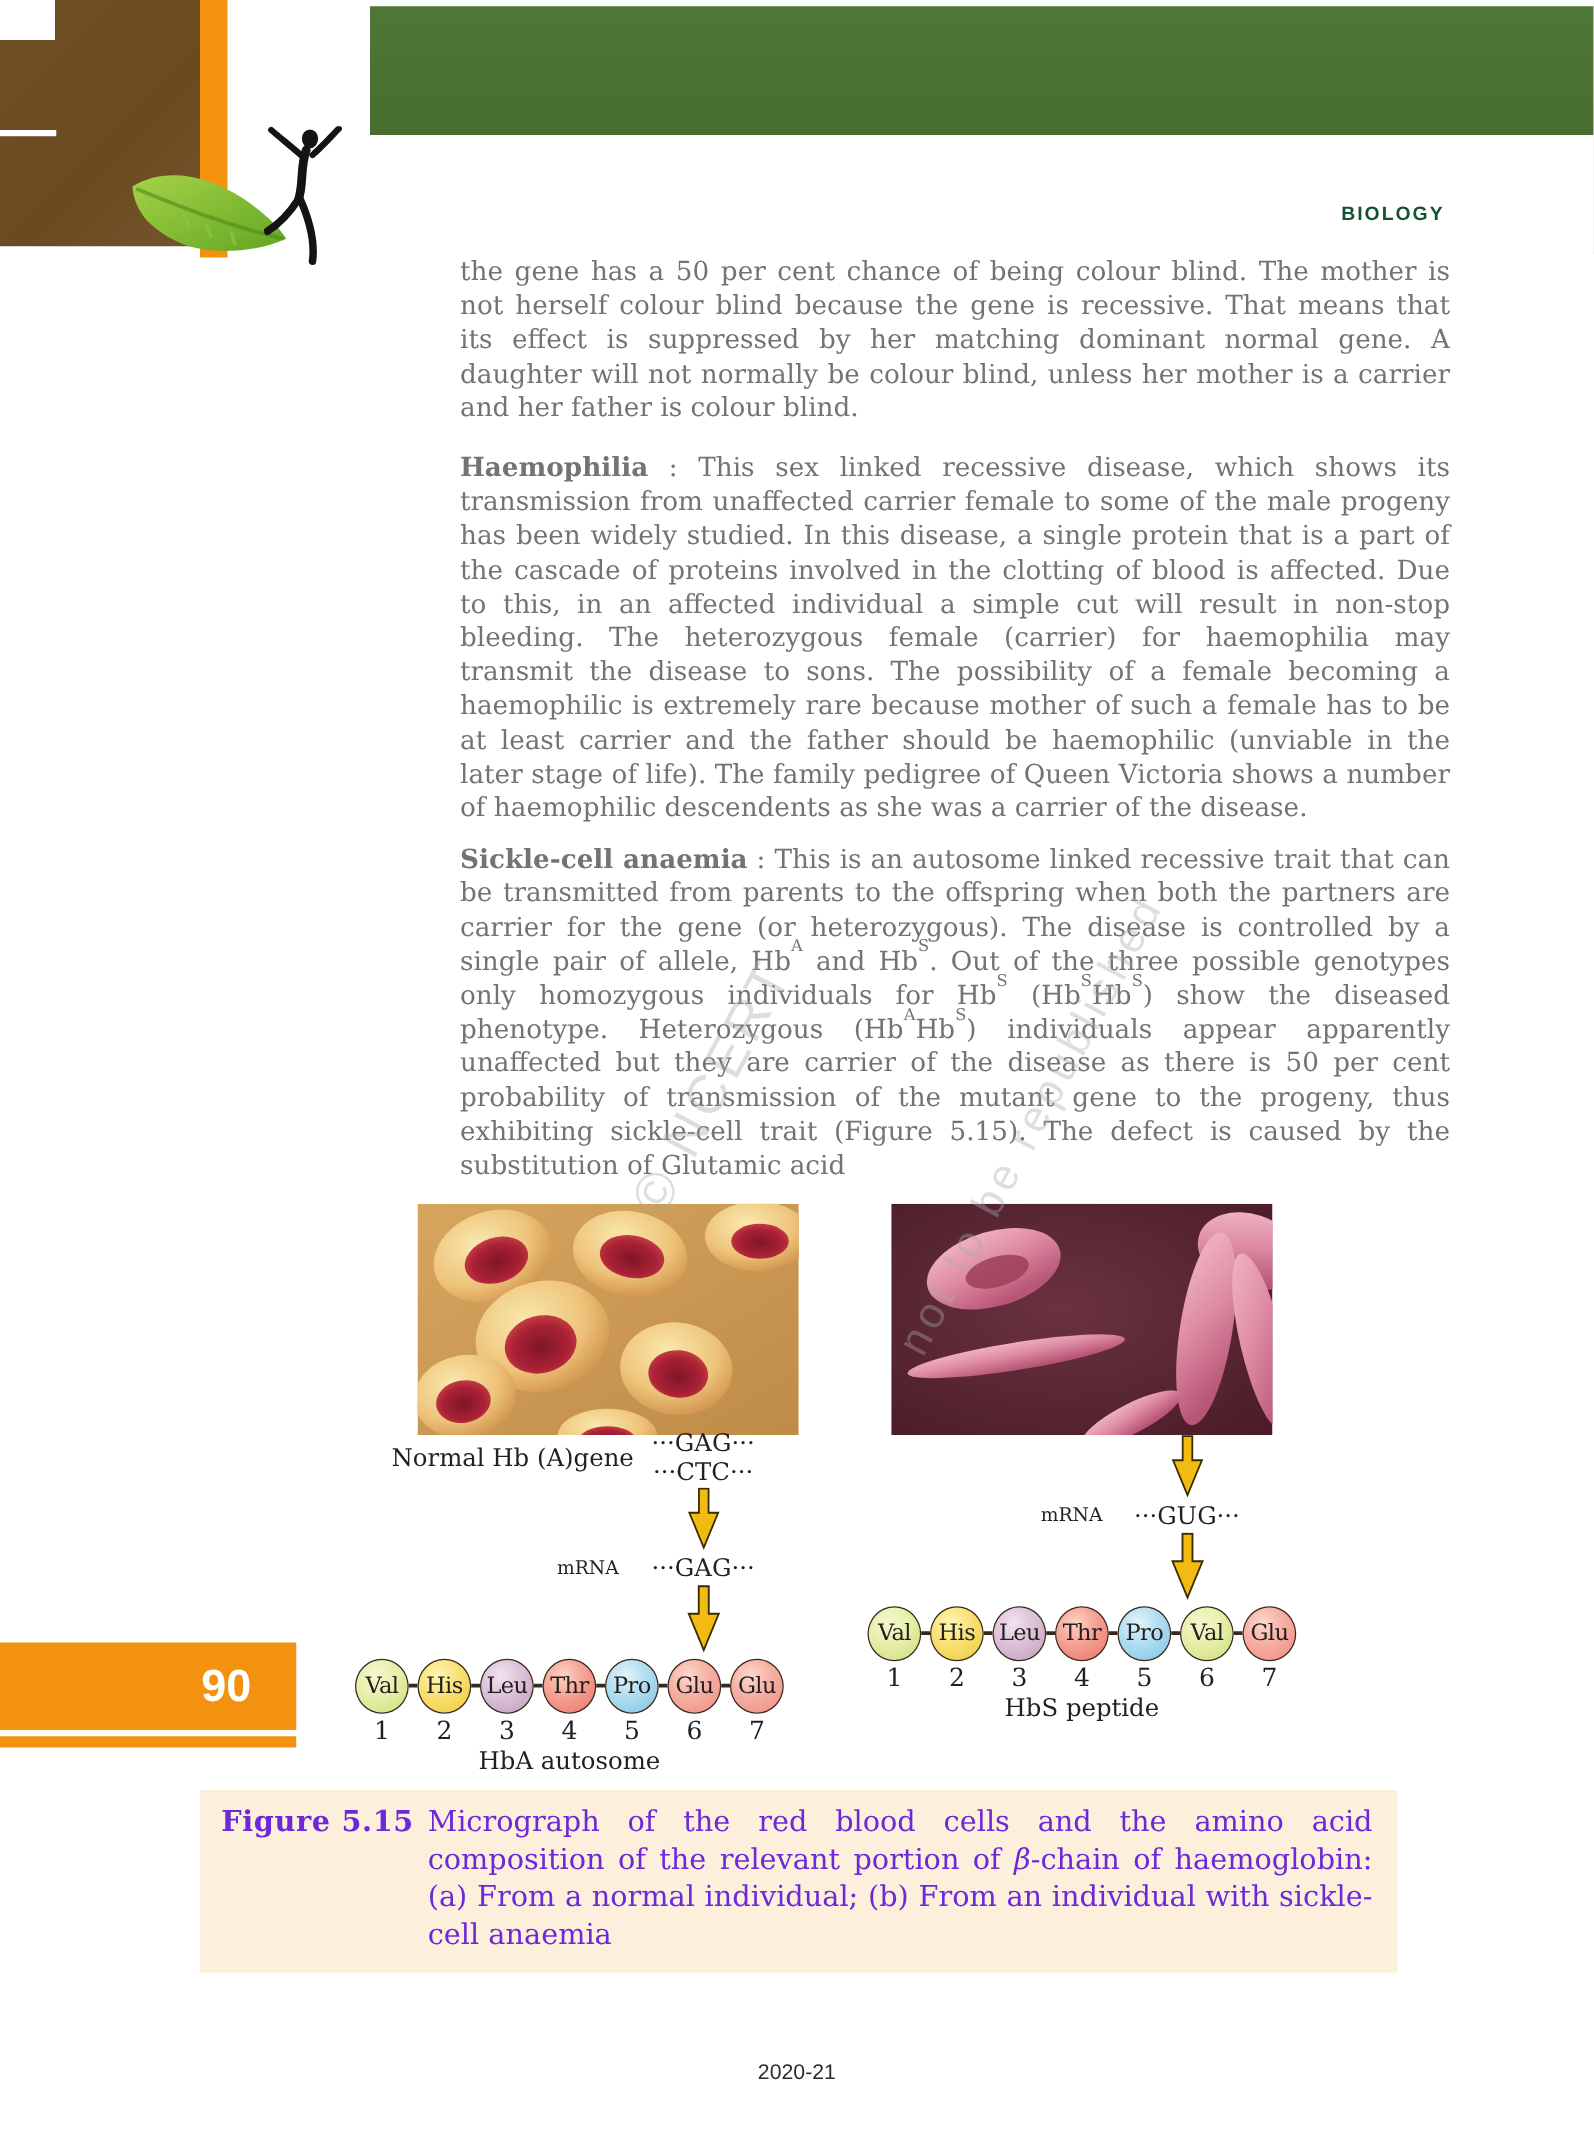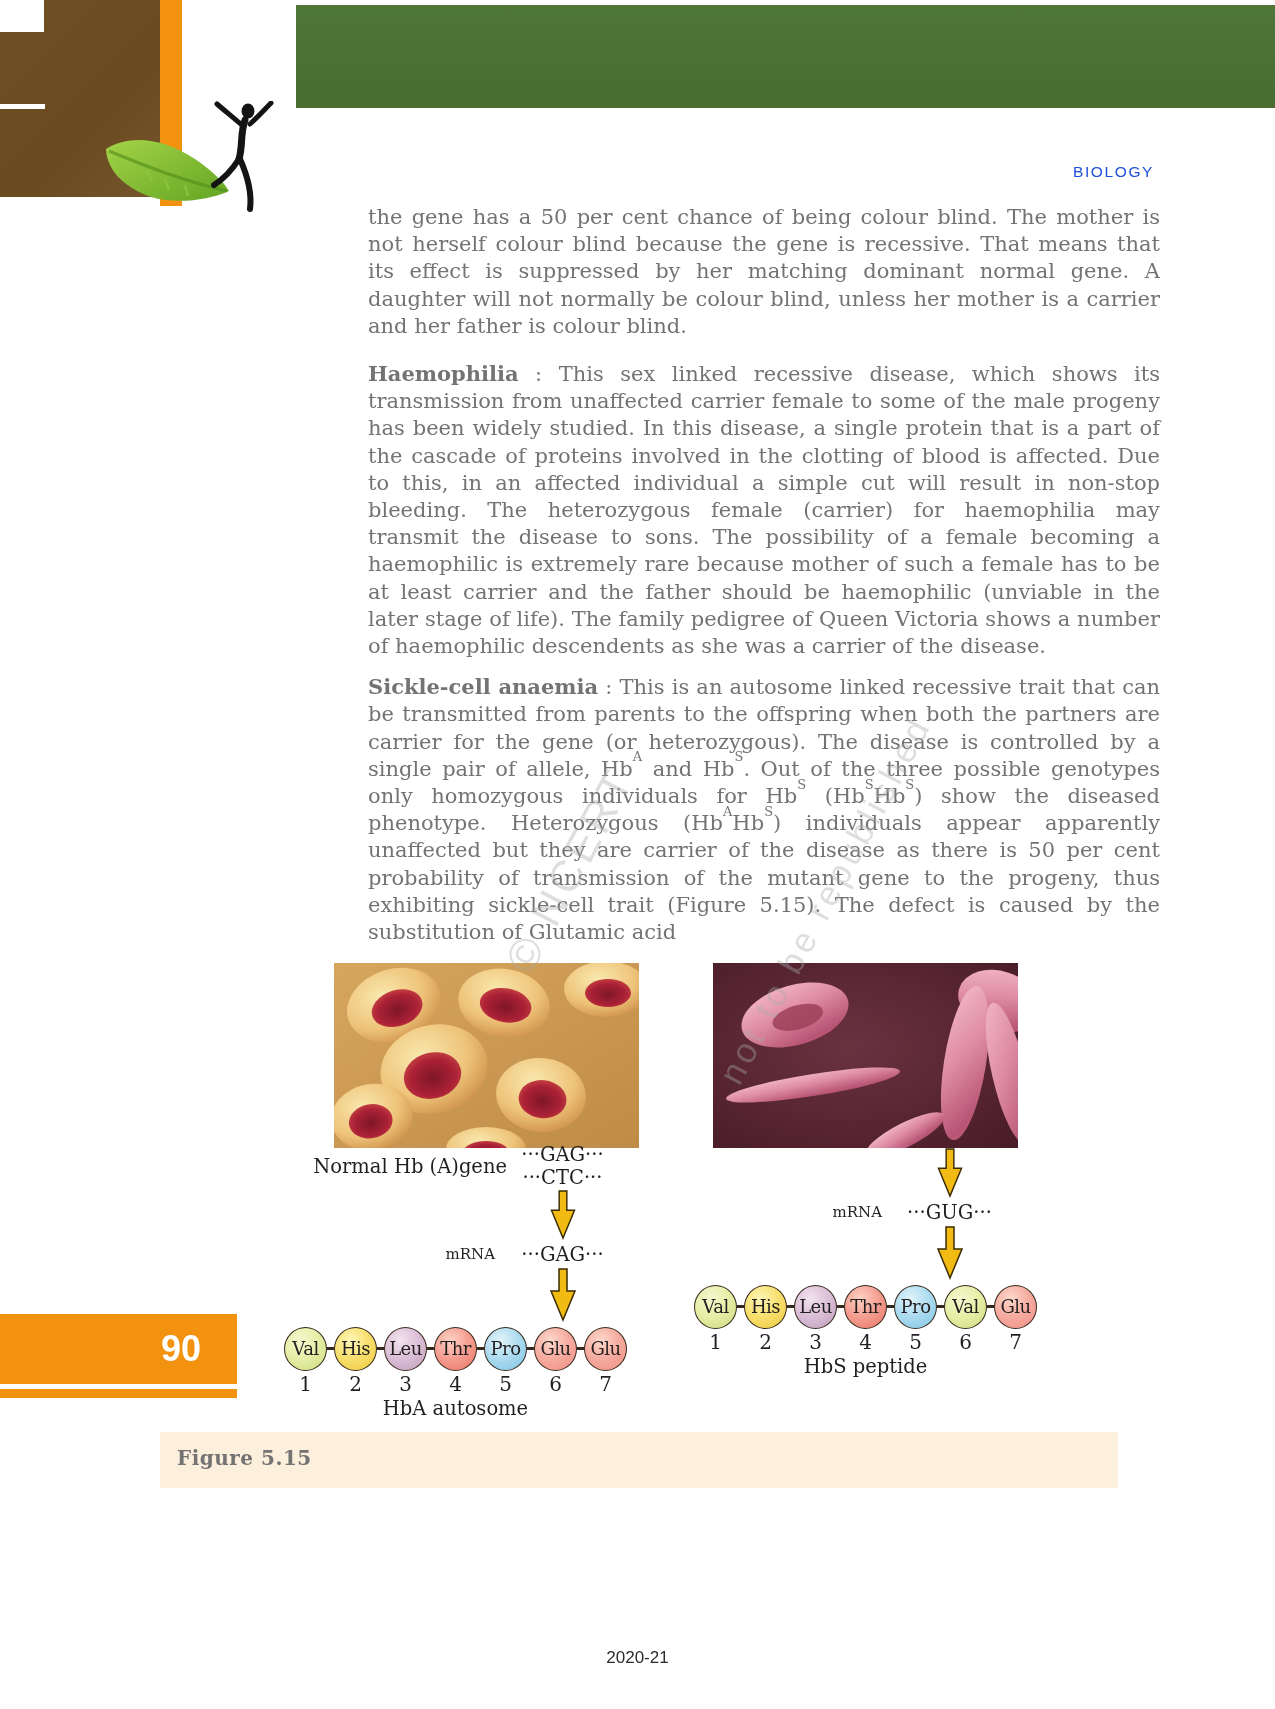--- a/index.html
+++ b/index.html
@@ -11,21 +11,21 @@
                background:linear-gradient(135deg,#6f4f24 0%,#6a4a1f 60%,#75552c 100%);}
   .corner-notch{position:absolute;left:0;top:0;width:42px;height:30px;background:#fff;
                 border-right:2px solid #fff;border-bottom:2px solid #fff;z-index:3;}
   .registration-mark{position:absolute;left:0;top:104px;width:45px;height:5px;background:#fff;z-index:3;}
   .orange-stripe{position:absolute;left:160px;top:0;width:22px;height:206px;background:#f3920e;}
   .green-banner{position:absolute;left:296px;top:5px;width:979px;height:103px;
                 background:linear-gradient(#4f7737,#476d2f);}
   .logo-leaf{position:absolute;left:103px;top:131px;z-index:4;}
   .logo-person{position:absolute;left:211px;top:101px;z-index:4;}
   .running-head{position:absolute;left:1073px;top:163px;font-family:"Liberation Sans",sans-serif;
-                font-size:15.5px;font-weight:400;letter-spacing:1.6px;color:#1d4ed8;}
+                font-size:15.5px;font-weight:700;letter-spacing:1.6px;color:#14532d;}
 
   
   .wm{position:absolute;z-index:6;color:#a9abae;font-family:"Liberation Sans",sans-serif;
       letter-spacing:4px;white-space:nowrap;pointer-events:none;opacity:.38;}
   .wm1{left:360px;top:845px;width:420px;text-align:center;font-size:44px;transform:rotate(-62deg);}
   .wm2{left:555px;top:880px;width:540px;text-align:center;font-size:35px;transform:rotate(-62deg);}
 
   
   .body-text{position:absolute;left:368px;top:204px;width:792px;font-size:21px;
              line-height:27.2px;text-align:justify;color:#737373;z-index:2;}
@@ -72,21 +72,21 @@
   
   .pagenum-box{position:absolute;left:0;top:1314px;width:237px;height:70px;background:#f3920e;
                display:flex;align-items:center;justify-content:flex-end;padding-right:36px;
                box-sizing:border-box;z-index:5;}
   .pagenum{color:#fff;font-family:"Liberation Sans",sans-serif;font-weight:bold;font-size:36px;}
   .pagenum-bar{position:absolute;left:0;top:1389px;width:237px;height:9px;background:#f3920e;z-index:5;}
 
   
   .caption{position:absolute;left:160px;top:1432px;width:958px;background:#fcefdc;
            display:flex;padding:11px 20px 15px 17px;box-sizing:border-box;
-           font-size:20px;line-height:30px;color:#737373;z-index:2;}
+           font-size:23px;line-height:30px;color:#6d28d9;z-index:2;}
   .cap-label{font-weight:bold;white-space:nowrap;margin-right:11px;letter-spacing:0.5px;}
   .cap-text{flex:1;text-align:justify;}
   .cap-text i{font-style:italic;}
 
   
   .footer{position:absolute;left:0;right:0;top:1648px;text-align:center;
           font-family:"Liberation Sans",sans-serif;font-size:17px;color:#2e2a2b;z-index:2;}
 </style>
 </head>
 <body>
@@ -327,17 +327,18 @@
     <div class="pep-label">HbS peptide</div>
   </div>
 
   <div class="pagenum-box">
     <span class="pagenum">90</span>
   </div>
   <div class="pagenum-bar"></div>
 
   <div class="caption">
     <div class="cap-label">Figure 5.15</div>
+    <div class="cap-text"><span>Micrograph of the red blood cells and the amino acid composition of the relevant portion of </span><i>β</i><span>-chain of haemoglobin: (a) From a normal individual; (b) From an individual with sickle-cell anaemia</span></div>
   </div>
 
   <div class="footer">2020-21</div>
 
 </div>
 
 </body></html>

